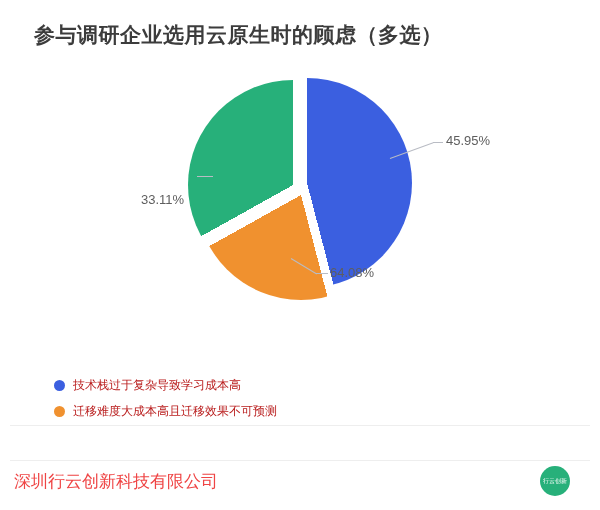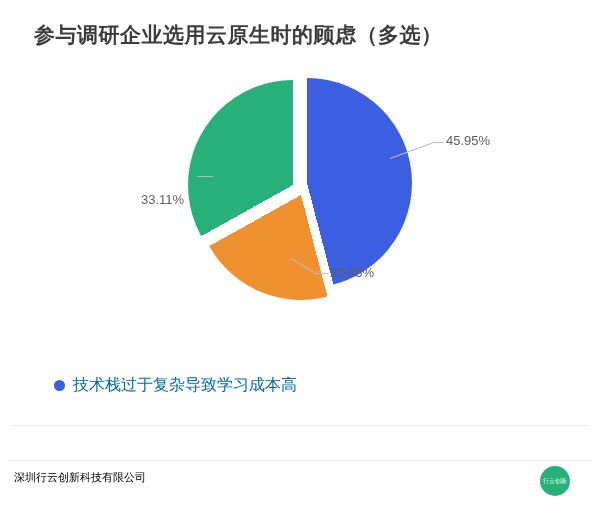--- a/index.html
+++ b/index.html
@@ -101,22 +101,22 @@
     white-space: nowrap;
   }
   .legend-dot {
     width: 11px;
     height: 11px;
     border-radius: 50%;
     margin-right: 8px;
     flex: 0 0 auto;
   }
   .legend-text {
-    font-size: 16px;
-    color: #0369a1;
+    font-size: 12px;
+    color: #b91c1c;
   }
   
   #divider-top {
     position: absolute;
     left: 10px;
     top: 425px;
     width: 580px;
     height: 1px;
     background: #eeeeee;
   }
@@ -133,22 +133,22 @@
     left: 10px;
     top: 460px;
     width: 580px;
     height: 1px;
     background: #eeeeee;
   }
   #company-line {
     position: absolute;
     left: 14px;
     top: 470px;
-    font-size: 11px;
-    color: #000000;
+    font-size: 17px;
+    color: #ef4444;
     white-space: nowrap;
   }
   #logo {
     position: absolute;
     left: 540px;
     top: 466px;
     width: 32px;
     height: 32px;
   }
   #logo-circle {
@@ -188,31 +188,37 @@
 
     <div class="leader" style="left:390px; top:88px; width:46px; height:1px; transform:rotate(-20deg); transform-origin:left center;"></div>
     <div class="leader" style="left:433px; top:72px; width:10px; height:1px;"></div>
     <div class="pct-label" id="label-blue" style="left:446px; top:63px;">45.95%</div>
 
     <div class="pct-label" id="label-green" style="left:141px; top:91px;margin-top:31px;">33.11%</div>
     <div class="leader" style="left:197px; top:106px; width:16px; height:1px;"></div>
 
     <div class="leader" style="left:291px; top:188px; width:30px; height:1px; transform:rotate(31deg); transform-origin:left center;"></div>
     <div class="leader" style="left:316px; top:203px; width:12px; height:1px;"></div>
-    <div class="pct-label" id="label-orange" style="left:330px; top:195px;">20.95%</div>
+    <div class="pct-label" id="label-orange" style="left:330px; top:195px;">64.08%</div>
 
   </div>
 
   <div id="legend">
     <div class="legend-row">
       <div class="legend-item">
         <span class="legend-dot" style="background:#3b5fe0;"></span>
         <span class="legend-text">技术栈过于复杂导致学习成本高</span>
       </div>
     </div>
+    <div class="legend-row">
+      <div class="legend-item">
+        <span class="legend-dot" style="background:#f0912f;"></span>
+        <span class="legend-text">迁移难度大成本高且迁移效果不可预测</span>
+      </div>
+    </div>
   </div>
 
   <div id="divider-top"></div>
   <div id="divider-bottom"></div>
   <div id="company-line">深圳行云创新科技有限公司</div>
 
   <div id="logo">
     <div id="logo-circle"></div>
     <div id="logo-text">行云创新</div>
   </div>

